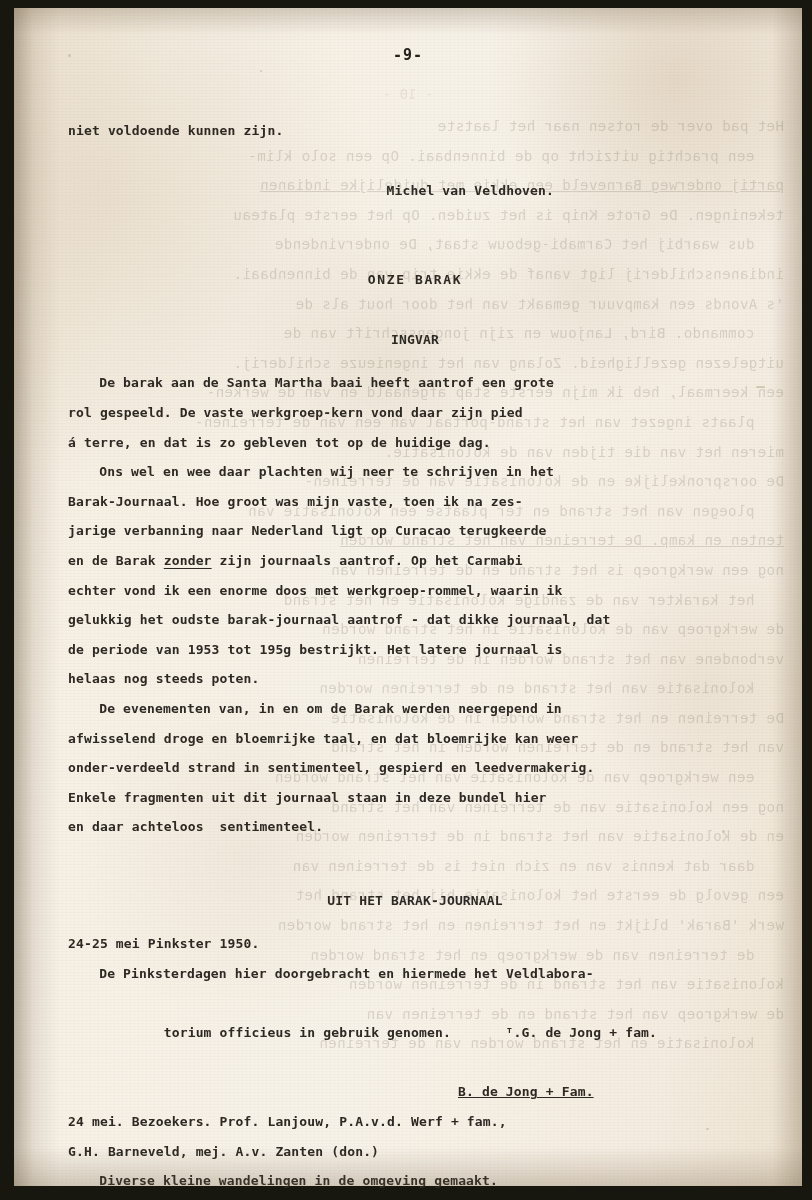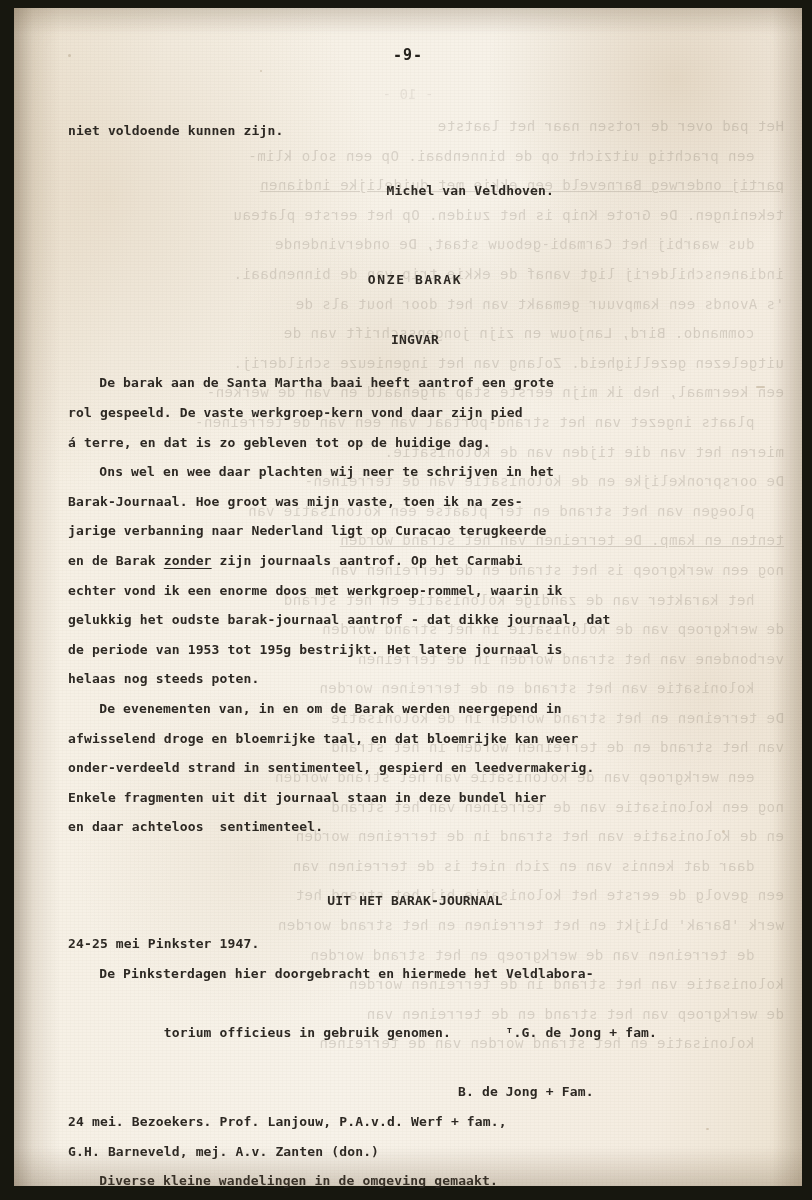--- a/index.html
+++ b/index.html
@@ -131,21 +131,21 @@
     white-space: pre-wrap;
     letter-spacing: 0.15px;
     font-weight: bold;
     -webkit-font-smoothing: none;
   }
   .tl.ctr  { text-align: center; }
   .tl.ind  { text-indent: 2.4em; }
   .tl.bold-head { font-weight: bold; letter-spacing: 1.6px; text-align: center; }
   .tl.ul   { text-decoration: underline; text-underline-offset: 3px; }
   .tl.sig  { padding-left: 24.5em; }
-  .tl.sig2 { padding-left: 30.0em; }
+  .tl.sig2 { padding-left: 30.0em; text-decoration: underline; }
 
   .spacer-sm { height: 14px; }
   .spacer-md { height: 30px; }
   .spacer-lg { height: 44px; }
   .spacer-xl { height: 60px; }
 
   u.tw { text-decoration: underline; text-underline-offset: 3px; }
 
   
   .grain {
@@ -219,21 +219,21 @@
           <div class="tl">en daar achteloos  sentimenteel.</div>
         </div>
 
         <div class="spacer-lg"></div>
 
         <div class="tl ctr">UIT HET BARAK-JOURNAAL</div>
 
         <div class="spacer-sm"></div>
 
         <div>
-          <div class="tl">24-25 mei Pinkster 1947.</div>
+          <div class="tl">24-25 mei Pinkster 1950.</div>
           <div class="tl ind">De Pinksterdagen hier doorgebracht en hiermede het Veldlabora-</div>
           <div class="tl">
             <span>torium officieus in gebruik genomen.</span><span style="display:inline-block;width:4.2em"></span><span>ᵀ.G. de Jong + fam.</span>
           </div>
           <div class="tl sig2">B. de Jong + Fam.</div>
           <div class="tl">24 mei. Bezoekers. Prof. Lanjouw, P.A.v.d. Werf + fam.,</div>
           <div class="tl">G.H. Barneveld, mej. A.v. Zanten (don.)</div>
           <div class="tl ind">Diverse kleine wandelingen in de omgeving gemaakt.</div>
         </div>
 

